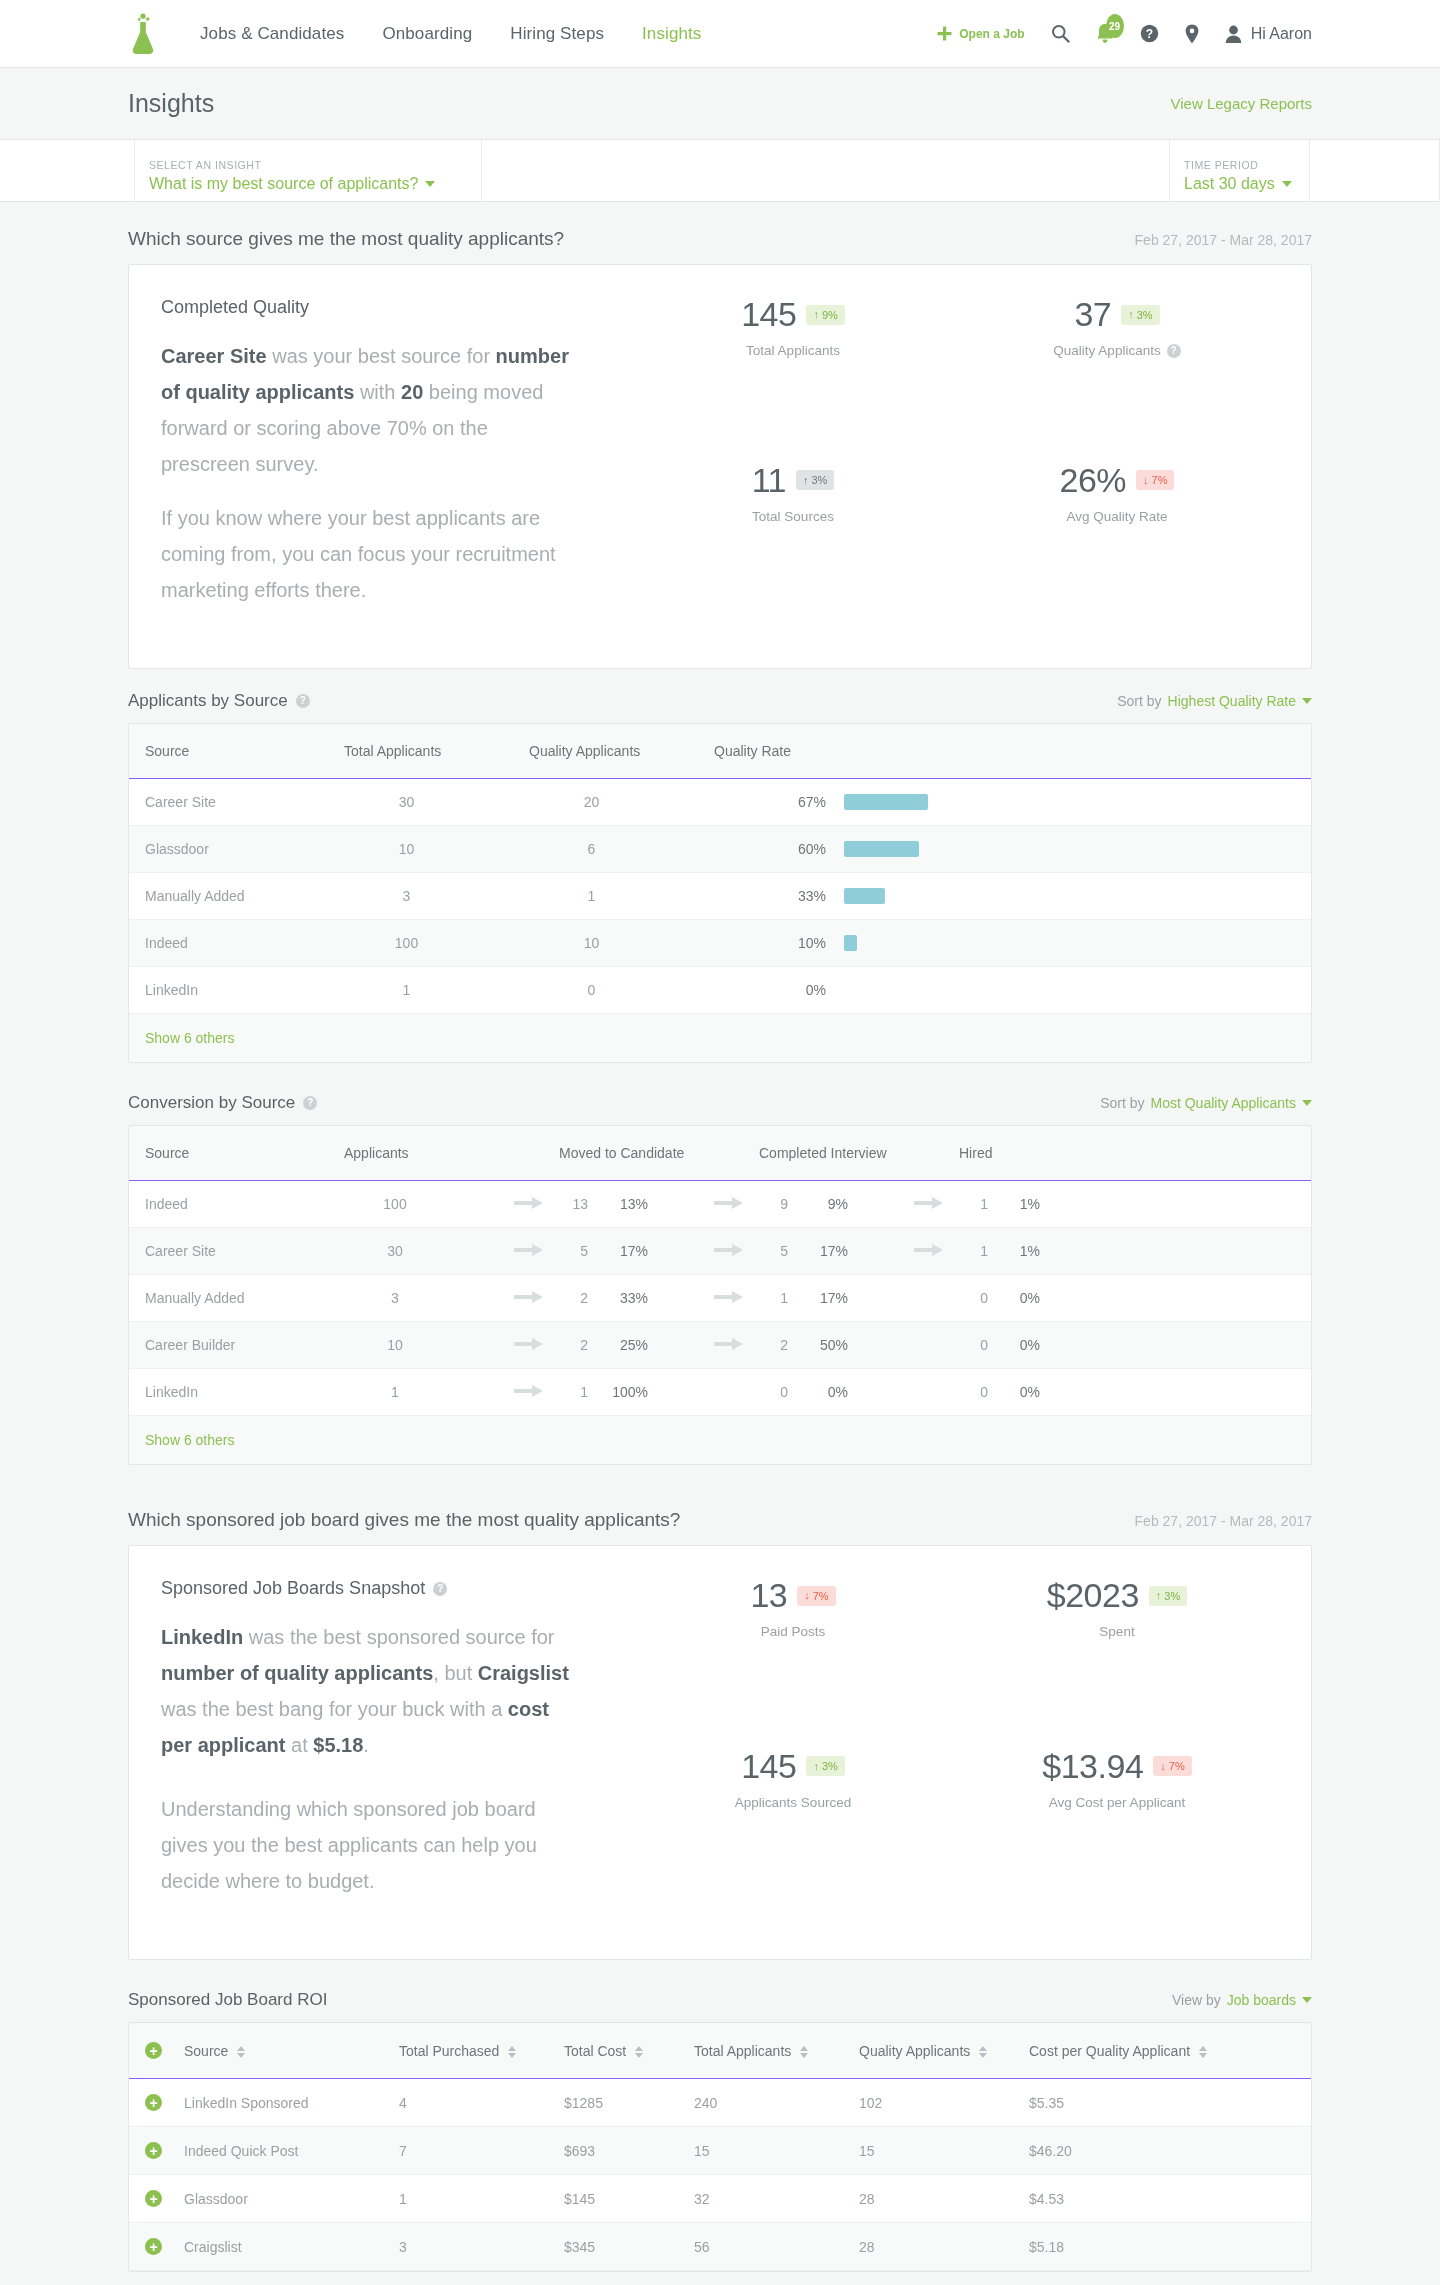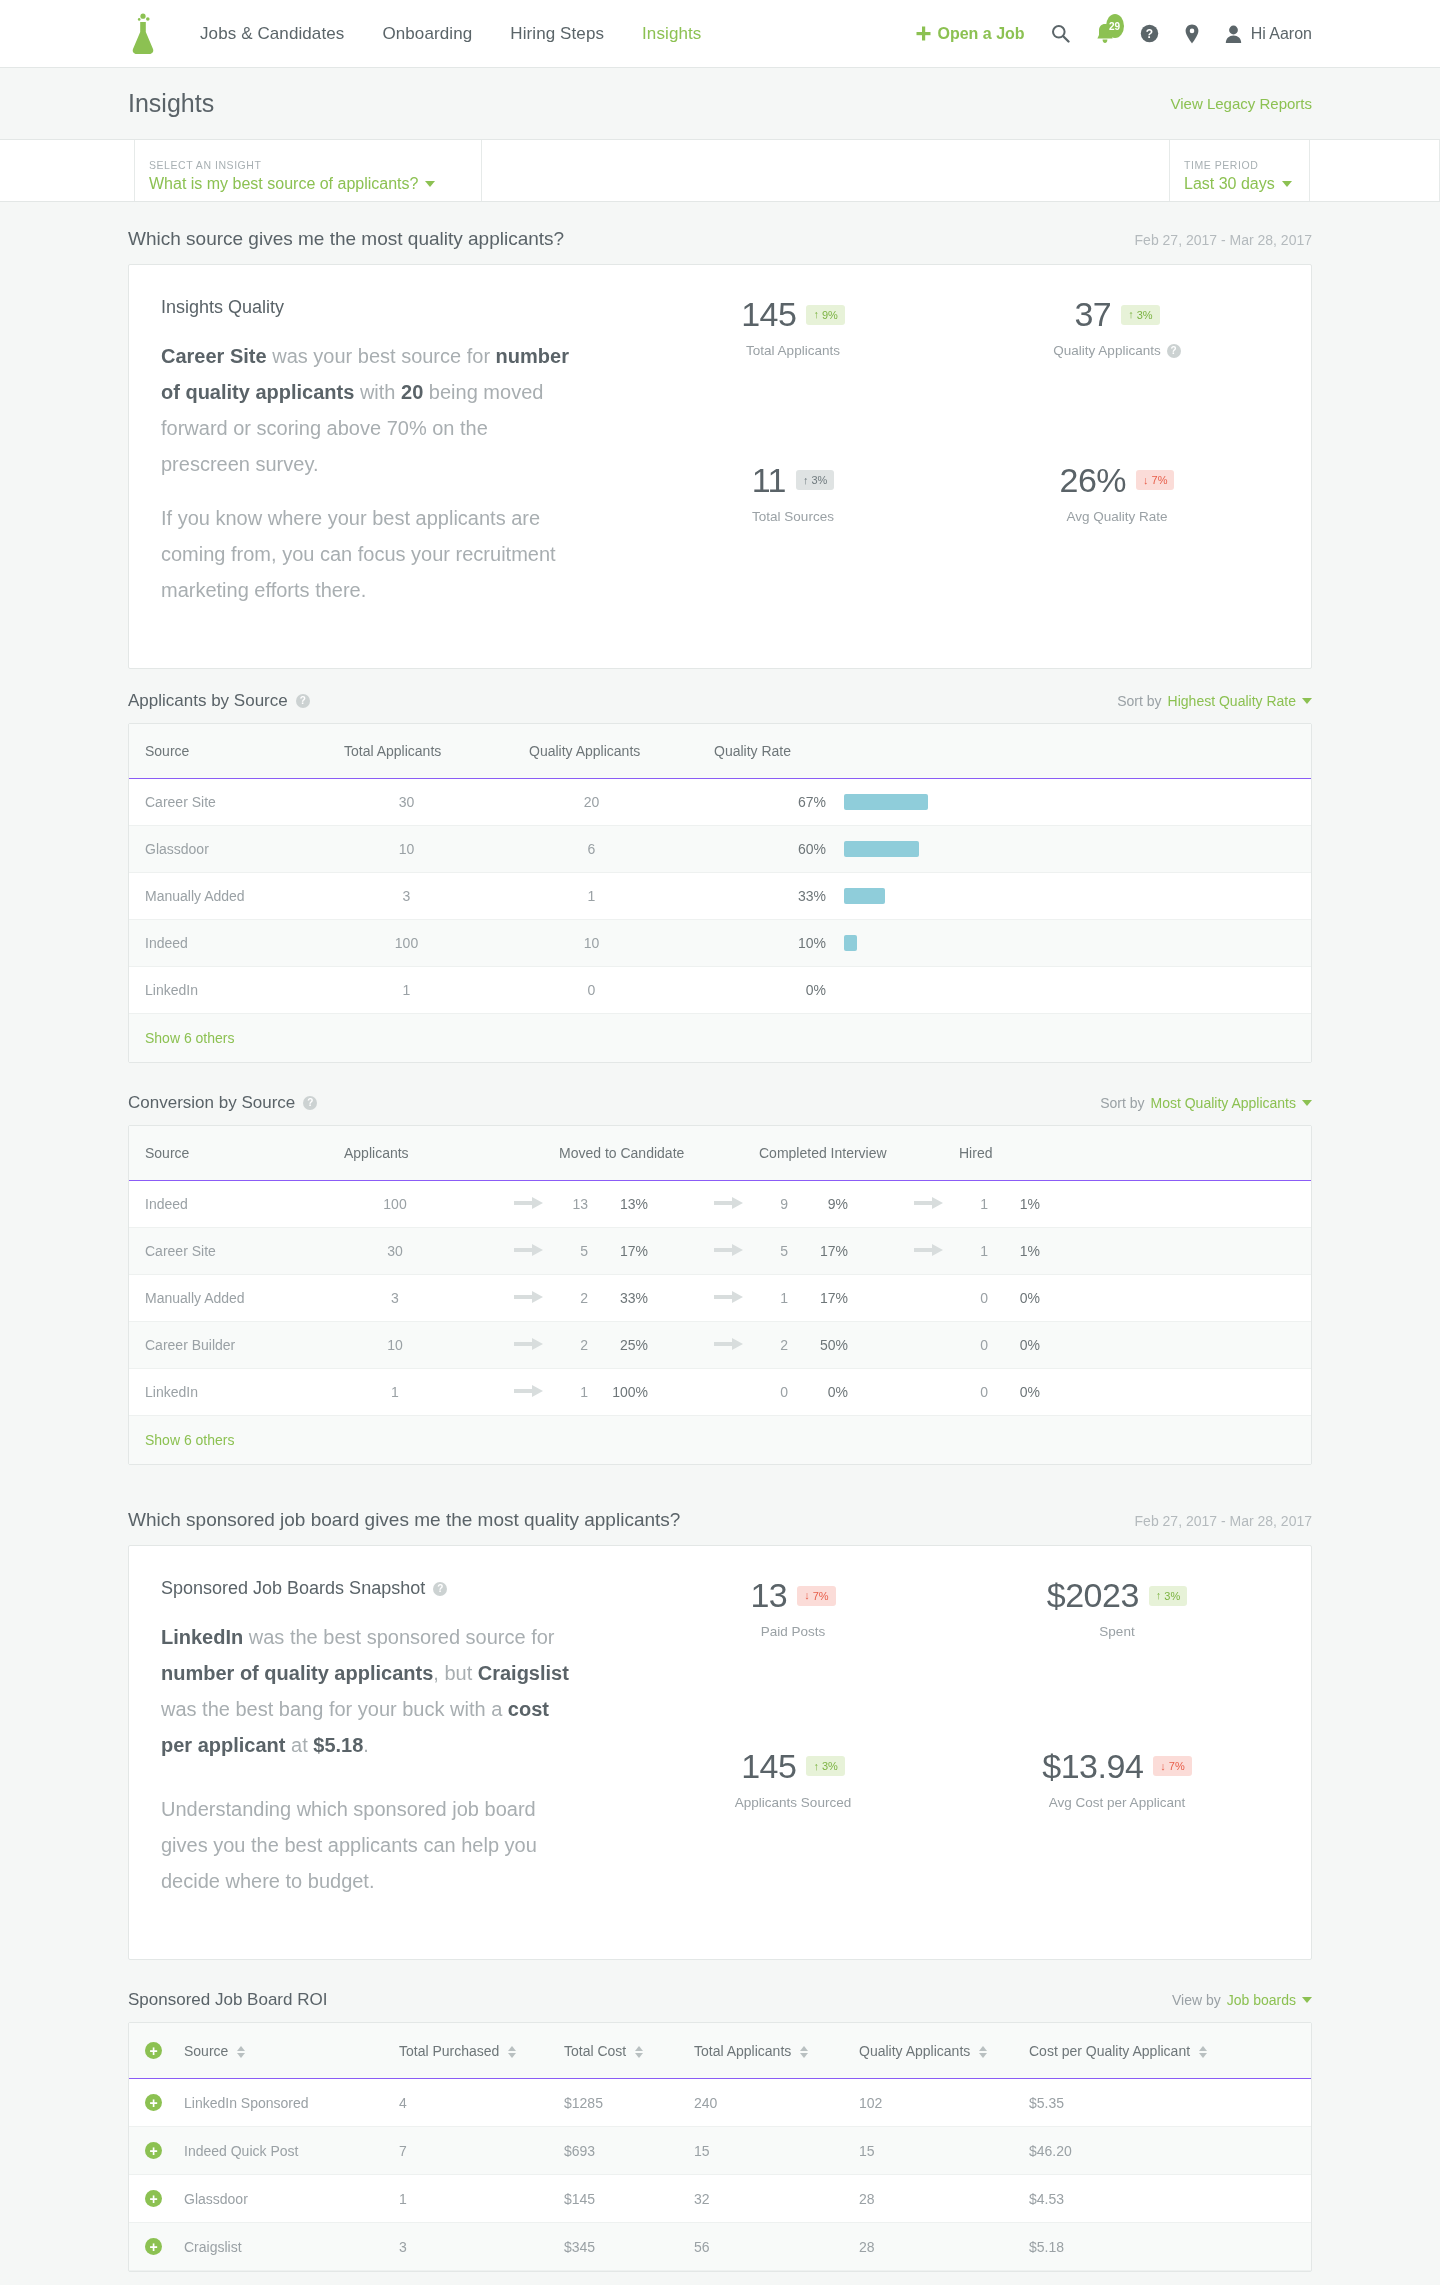--- a/index.html
+++ b/index.html
@@ -25,21 +25,21 @@
   .nav-links { display: flex; align-items: center; gap: 38px; }
   .nav-link {
     font-size: 17px;
     color: #5b6569;
     text-decoration: none;
     letter-spacing: .1px;
   }
   .nav-link.active { color: #8cc152; }
   .nav-right { margin-left: auto; display: flex; align-items: center; gap: 26px; }
   .open-job {
-    color: #8cc152; font-size: 16px; display: flex; align-items: center; gap: 7px;
+    color: #8cc152; font-size: 12px; display: flex; align-items: center; gap: 7px;
     font-weight: 600; white-space: nowrap;
   }
   .icon-btn { display: flex; align-items: center; justify-content: center; position: relative; cursor: pointer; }
   .badge {
     position: absolute; top: -9px; right: -10px;
     background: #8cc152; color: #fff; border-radius: 50%;
     font-size: 10px; width: 18px; height: 24px;
     display: flex; align-items: center; justify-content: center;
     font-weight: 600;
   }
@@ -258,21 +258,21 @@
 
   <div class="content">
 
     <div class="section-head">
       <div class="section-q">Which source gives me the most quality applicants?</div>
       <div class="section-date">Feb 27, 2017 - Mar 28, 2017</div>
     </div>
 
     <div class="card snapshot">
       <div class="snap-left">
-        <div class="snap-title">Insights Quality</div>
+        <div class="snap-title">Completed Quality</div>
         <div class="snap-p">
           <b>Career Site</b><span> was your best source for </span><b>number of quality applicants</b><span> with </span><b>20</b><span> being moved forward or scoring above 70% on the prescreen survey.</span>
         </div>
         <div class="snap-p">If you know where your best applicants are coming from, you can focus your recruitment marketing efforts there.</div>
       </div>
       <div class="snap-stats" id="s1-stats">
           <div class="stat">
             <div class="stat-row">
               <span class="stat-num">145</span>
               <span class="pill up">

